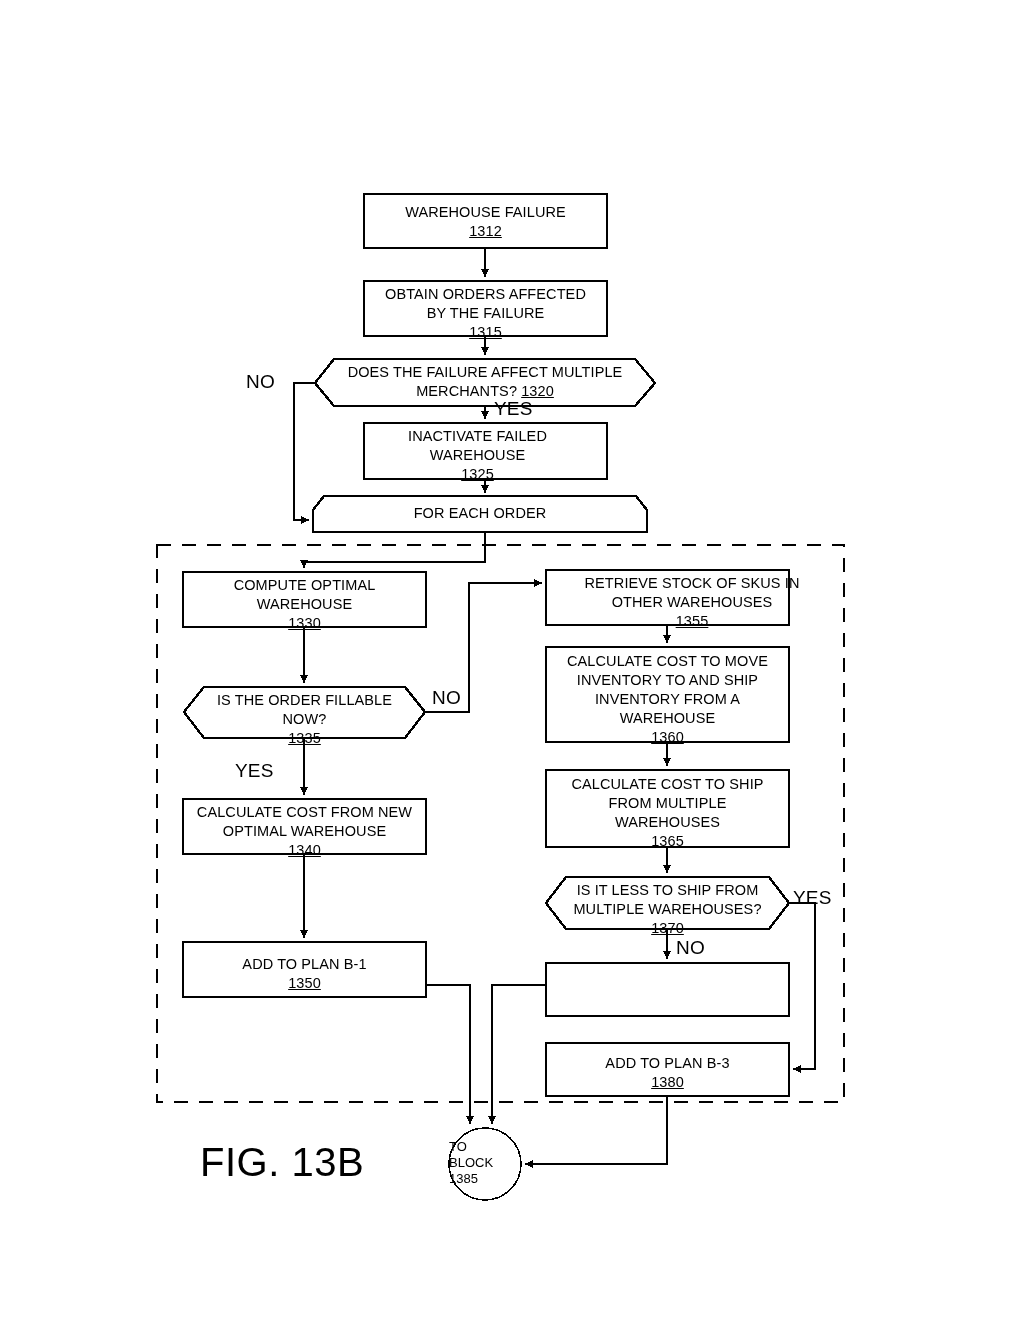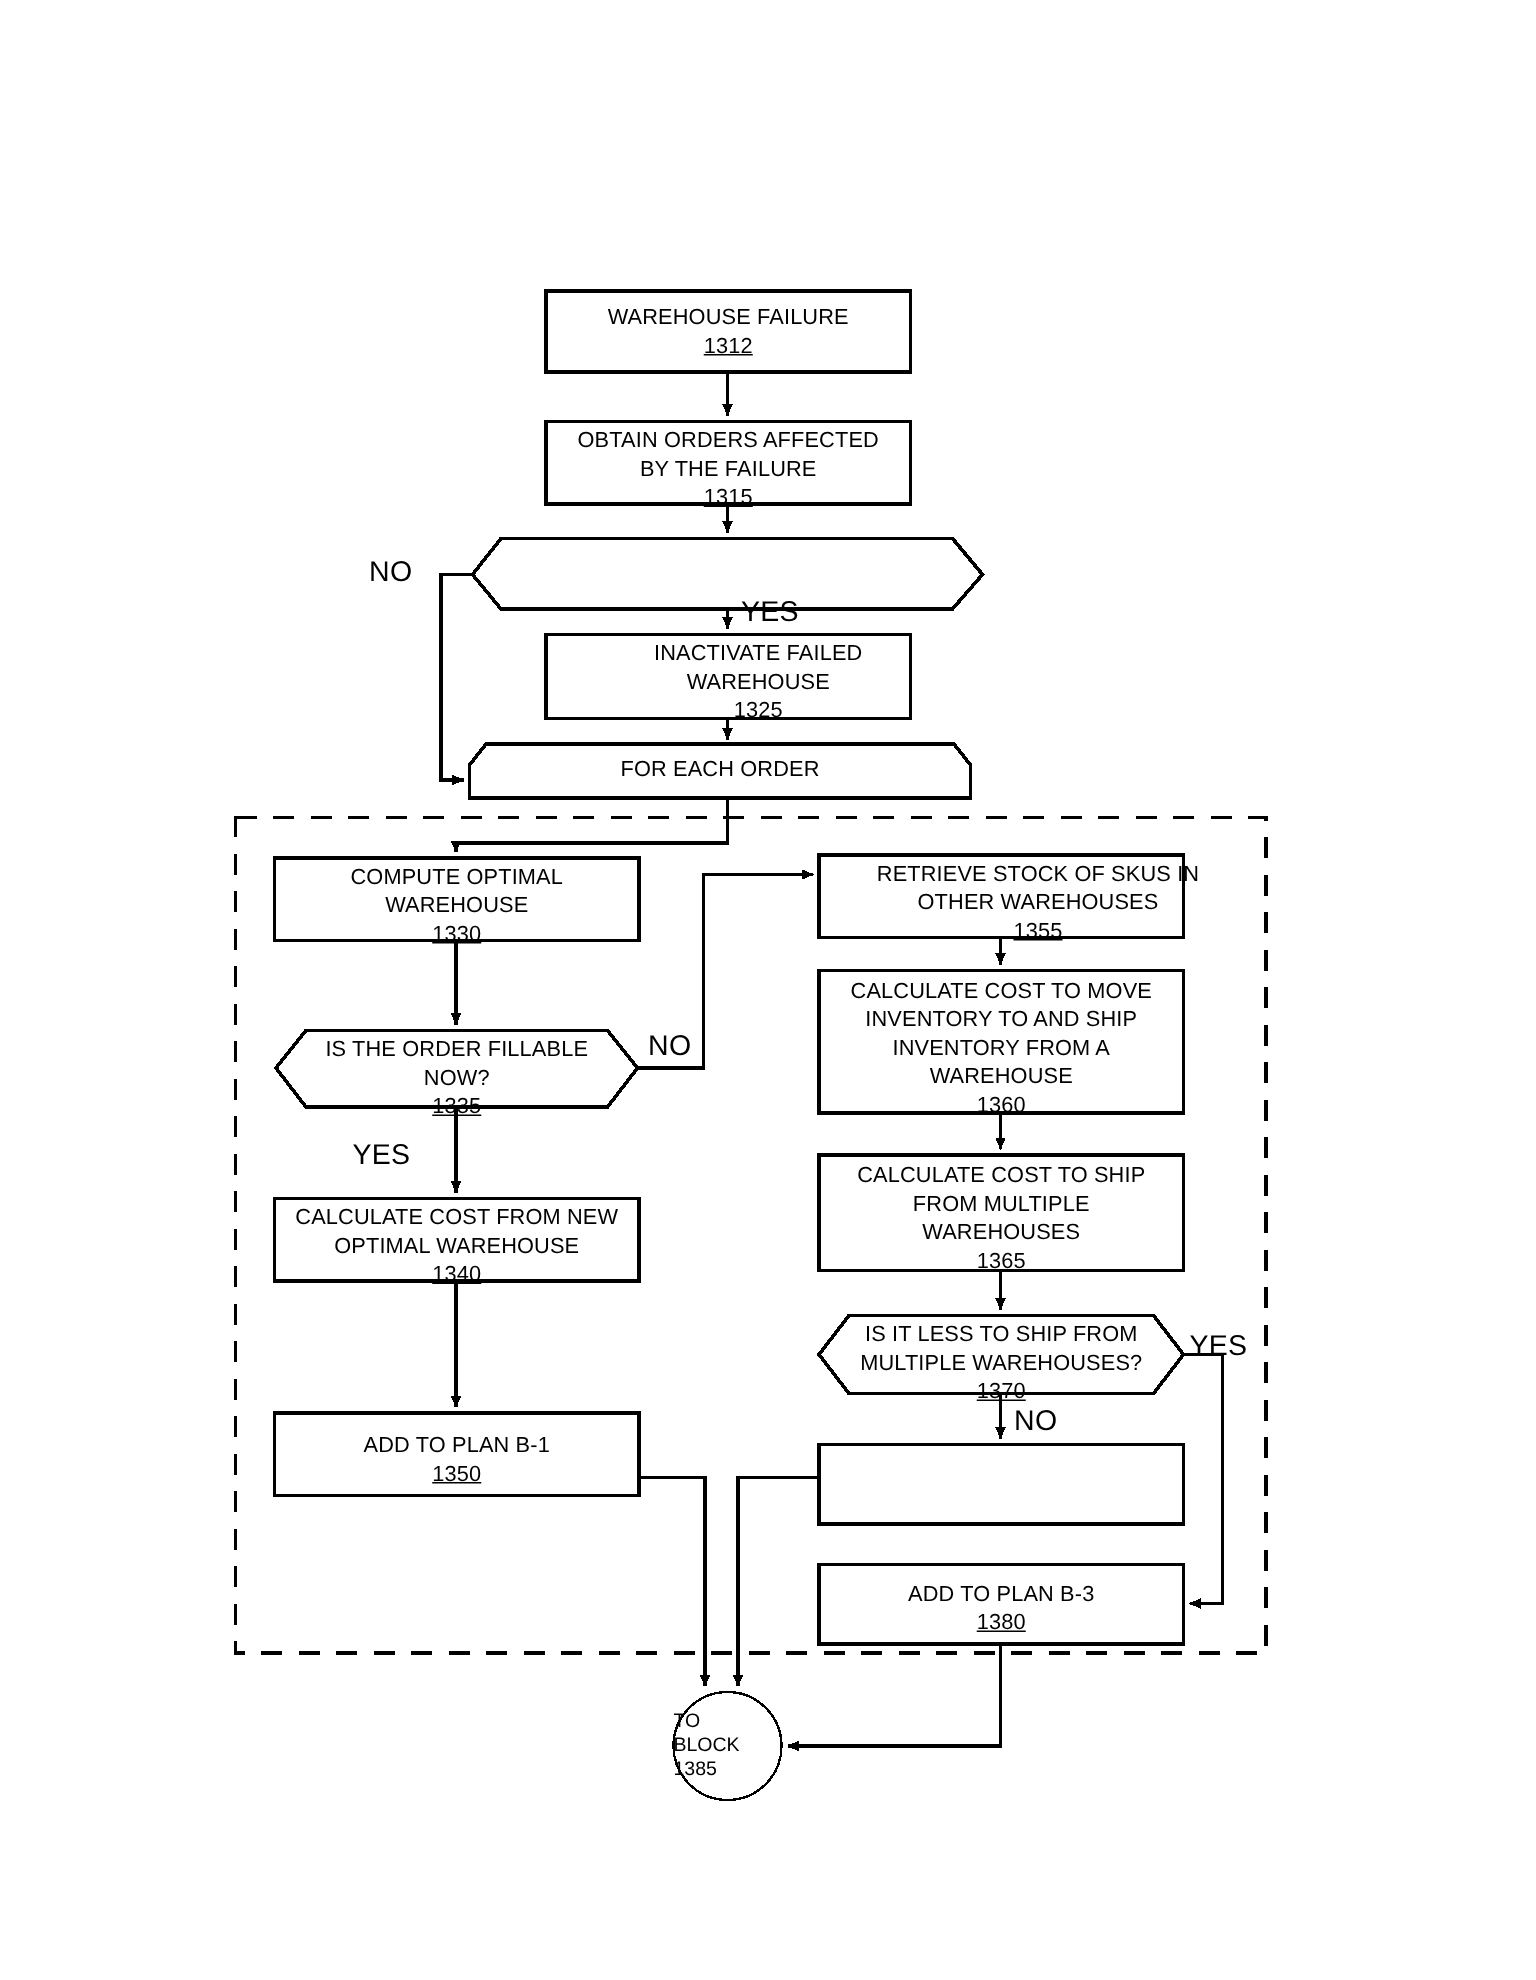--- a/index.html
+++ b/index.html
@@ -185,22 +185,26 @@
       <div>WAREHOUSE FAILURE</div>
       <div class="ref">1312</div>
     </div>
 
     <div class="node-label" style="left:364px; top:285px; width:243px;">
       <div>OBTAIN ORDERS AFFECTED</div>
       <div>BY THE FAILURE</div>
       <div class="ref">1315</div>
     </div>
 
-
-    <div class="node-label" style="left:384px; top:427px; width:243px;">
+    <div class="node-label" style="left:330px; top:363px; width:310px;">
+      <div>DOES THE FAILURE AFFECT MULTIPLE</div>
+      <div><span>MERCHANTS?</span> <span class="ref">1320</span></div>
+    </div>
+
+    <div class="node-label" style="left:356px; top:427px; width:243px;">
       <div>INACTIVATE FAILED</div>
       <div>WAREHOUSE</div>
       <div class="ref">1325</div>
     </div>
 
     <div class="node-label" style="left:313px; top:504px; width:334px;">
       <div>FOR EACH ORDER</div>
     </div>
 
     <div class="node-label" style="left:183px; top:576px; width:243px;">
@@ -265,14 +269,15 @@
       <div>1385</div>
     </div>
 
     <div class="edge-label" style="left:246px; top:371px;">NO</div>
     <div class="edge-label" style="left:494px; top:398px;">YES</div>
     <div class="edge-label" style="left:432px; top:687px;">NO</div>
     <div class="edge-label" style="left:235px; top:760px;">YES</div>
     <div class="edge-label" style="left:793px; top:887px;">YES</div>
     <div class="edge-label" style="left:676px; top:937px;">NO</div>
 
+    <div id="fig-caption">FIG. 13B</div>
   </div>
 </div>
 
 </body></html>

